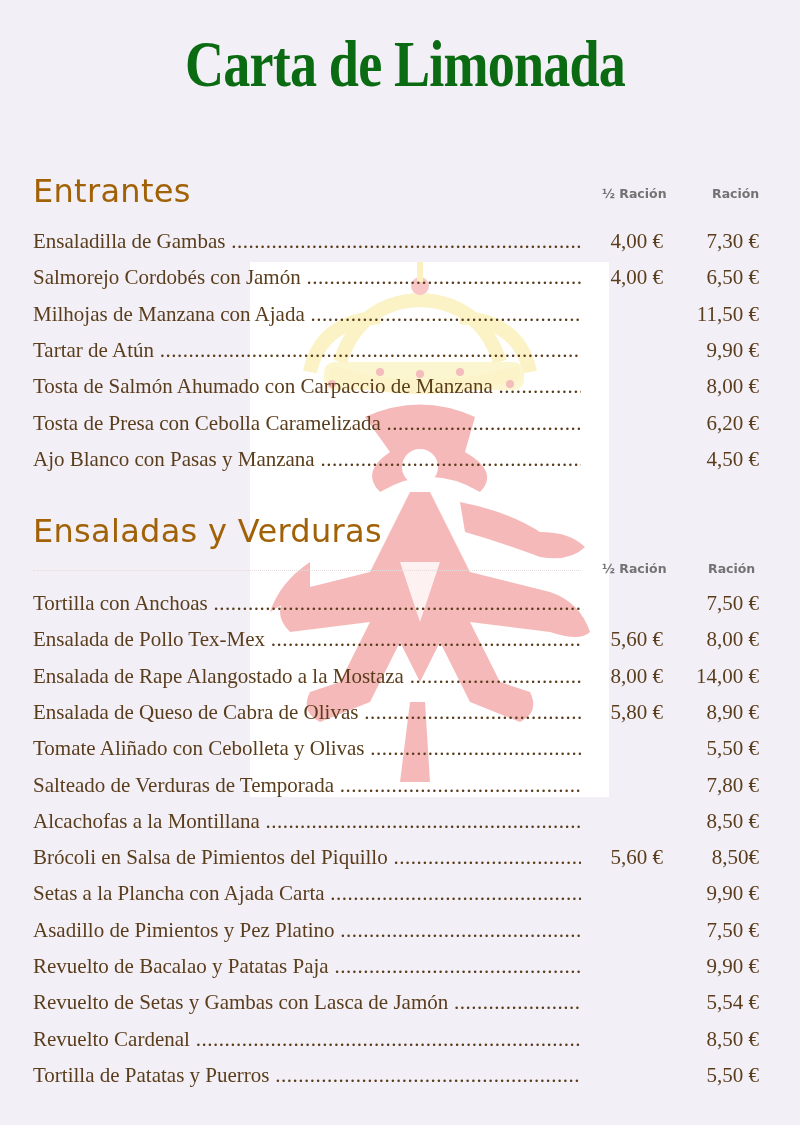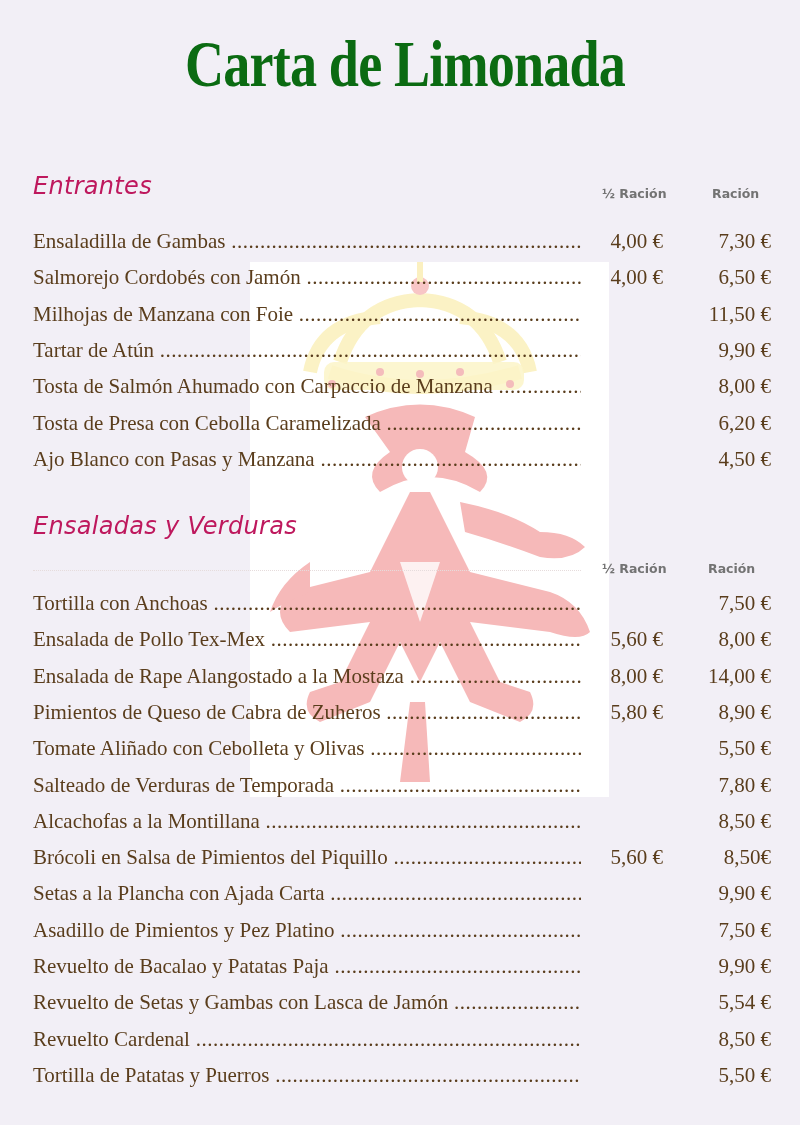--- a/index.html
+++ b/index.html
@@ -16,44 +16,43 @@
   .watermark svg { position: absolute; left: 0; top: 0; }
   .title {
     position: absolute; left: 0; width: 800px; top: 26px; text-align: center;
     font-family: "Liberation Serif", serif; font-weight: bold;
     font-size: 66px; color: #0b6b12; letter-spacing: -1px;
     transform: scaleX(0.82); transform-origin: 428px 0;
     z-index: 2;
   }
   .section-title {
     position: absolute; left: 33px; z-index: 2;
-    font-family: "DejaVu Sans", sans-serif; font-size: 24px; color: #be185d;
+    font-family: "DejaVu Sans", sans-serif; font-size: 32px; color: #a16207;
     letter-spacing: 0.3px;
-    font-style: italic;
   }
   .col-head {
     position: absolute; z-index: 2;
     font-family: "DejaVu Sans", sans-serif; font-weight: bold;
     font-size: 12.5px; color: #737373;
   }
   .divider {
     position: absolute; left: 33px; width: 548px; top: 570px; height: 0;
     border-top: 1px dotted #e6dcdc; z-index: 1;
   }
   .row {
     position: absolute; left: 33px; width: 740px; height: 36px; z-index: 2;
     font-size: 21px; line-height: 26px;
   }
   .row .name {
     position: absolute; left: 0; top: 0; width: 548px; overflow: hidden; white-space: nowrap;
   }
   .row .name .txt { background: transparent; margin-top: 44px; }
   .row .name .dots { letter-spacing: 0.5px; }
   .row .half { position: absolute; right: 110px; top: 0; white-space: nowrap; }
-  .row .full { position: absolute; right: 2px; top: 0; text-align: right; white-space: nowrap; }
+  .row .full { position: absolute; right: 14px; top: 0; text-align: right; white-space: nowrap; }
 </style>
 </head>
 <body>
 
 <div class="watermark">
   <svg width="359" height="535" viewBox="0 0 359 535">
 
     <g fill="none" stroke="#fbf1bf" stroke-width="14" opacity="0.9">
       <path d="M90 100 Q110 40 170 38 Q230 40 250 100"></path>
       <path d="M60 110 Q70 60 130 55"></path>
@@ -94,21 +93,21 @@
       <div class="name"><span class="txt">Ensaladilla de Gambas</span><span class="dots"> ................................................................................................</span></div>
       <span class="half">4,00 €</span>
       <span class="full">7,30 €</span>
     </div>
     <div class="row" style="top: 264.3px;">
       <div class="name"><span class="txt">Salmorejo Cordobés con Jamón</span><span class="dots"> ................................................................................................</span></div>
       <span class="half">4,00 €</span>
       <span class="full">6,50 €</span>
     </div>
     <div class="row" style="top: 300.6px;">
-      <div class="name"><span class="txt">Milhojas de Manzana con Foie</span><span class="dots"> ................................................................................................</span></div>
+      <div class="name"><span class="txt">Milhojas de Manzana con Ajada</span><span class="dots"> ................................................................................................</span></div>
       <span class="half"></span>
       <span class="full">11,50 €</span>
     </div>
     <div class="row" style="top: 336.9px;">
       <div class="name"><span class="txt">Tartar de Atún</span><span class="dots"> ................................................................................................</span></div>
       <span class="half"></span>
       <span class="full">9,90 €</span>
     </div>
     <div class="row" style="top: 373.2px;">
       <div class="name"><span class="txt">Tosta de Salmón Ahumado con Carpaccio de Manzana</span><span class="dots"> ................................................................................................</span></div>
@@ -142,21 +141,21 @@
       <div class="name"><span class="txt">Ensalada de Pollo Tex-Mex</span><span class="dots"> ................................................................................................</span></div>
       <span class="half">5,60 €</span>
       <span class="full">8,00 €</span>
     </div>
     <div class="row" style="top: 662.6px;">
       <div class="name"><span class="txt">Ensalada de Rape Alangostado a la Mostaza</span><span class="dots"> ................................................................................................</span></div>
       <span class="half">8,00 €</span>
       <span class="full">14,00 €</span>
     </div>
     <div class="row" style="top: 698.9px;">
-      <div class="name"><span class="txt">Pimientos de Queso de Cabra de Zuheros</span><span class="dots"> ................................................................................................</span></div>
+      <div class="name"><span class="txt">Ensalada de Queso de Cabra de Olivas</span><span class="dots"> ................................................................................................</span></div>
       <span class="half">5,80 €</span>
       <span class="full">8,90 €</span>
     </div>
     <div class="row" style="top: 735.2px;">
       <div class="name"><span class="txt">Tomate Aliñado con Cebolleta y Olivas</span><span class="dots"> ................................................................................................</span></div>
       <span class="half"></span>
       <span class="full">5,50 €</span>
     </div>
     <div class="row" style="top: 771.5px;">
       <div class="name"><span class="txt">Salteado de Verduras de Temporada</span><span class="dots"> ................................................................................................</span></div>

